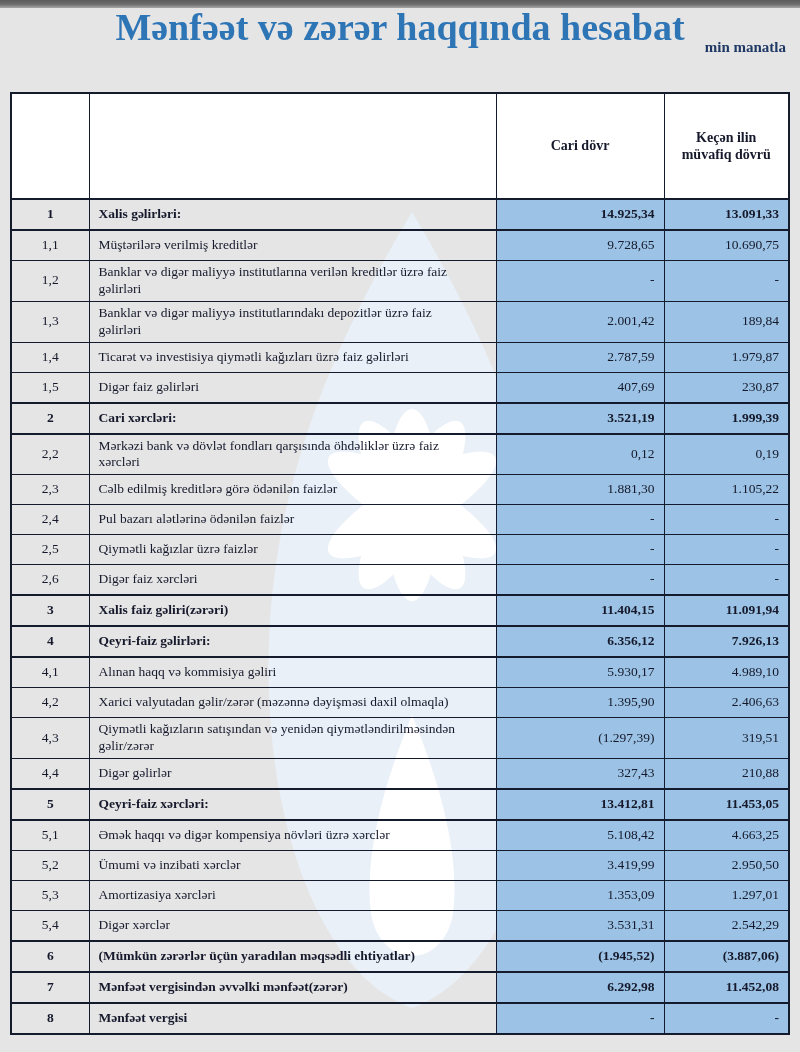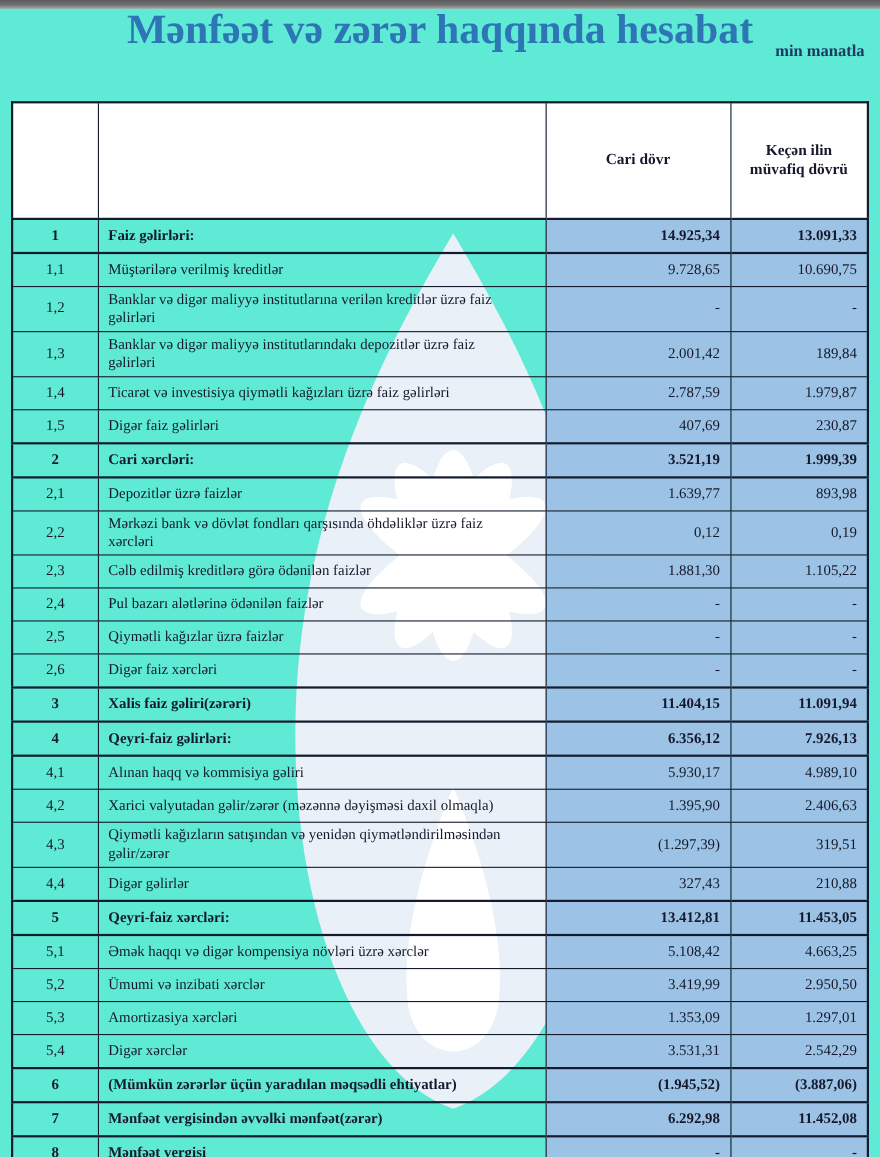--- a/index.html
+++ b/index.html
@@ -1,18 +1,18 @@
 <!DOCTYPE html>
 <html style="--title-blue: #2E75B6; --cell-blue: #9CC3E5; --border-dark: #131B2C; --unit-color: #1F3864; --text-dark: #15192B; --wm-pale: #E9F0F8; --wm-white: #FFFFFF;"><head>
 <meta charset="utf-8">
 <style>
   html,body { margin:0; padding:0; }
   .page {
     position:relative; width:800px; height:1052px;
-    background:#5eead4; overflow:hidden;
+    background:#e5e5e5; overflow:hidden;
     font-family:"Liberation Serif", serif;
     color:var(--text-dark, #15192b);
   }
   .topbar {
     position:absolute; top:0; left:0; width:800px; height:8px;
     background:linear-gradient(to bottom, #5c5c5c 0%, #6e6e6e 55%, #a8a8a8 100%);
   }
   .title {
     position:absolute; top:6px; left:0; width:800px;
     text-align:center; font-weight:bold; font-size:38px; line-height:1.15;
@@ -85,21 +85,21 @@
       <tr>
         <th></th>
         <th></th>
         <th>Cari dövr</th>
         <th>Keçən ilin müvafiq dövrü</th>
       </tr>
     </thead>
     <tbody id="rows-body">
         <tr class="section">
           <td class="num">1</td>
-          <td class="desc">Faiz gəlirləri:</td>
+          <td class="desc">Xalis gəlirləri:</td>
           <td class="val">14.925,34</td>
           <td class="val">13.091,33</td>
         </tr>
         <tr>
           <td class="num">1,1</td>
           <td class="desc">Müştərilərə verilmiş kreditlər</td>
           <td class="val">9.728,65</td>
           <td class="val">10.690,75</td>
         </tr>
         <tr>
@@ -126,26 +126,20 @@
           <td class="val">407,69</td>
           <td class="val">230,87</td>
         </tr>
         <tr class="section">
           <td class="num">2</td>
           <td class="desc">Cari xərcləri:</td>
           <td class="val">3.521,19</td>
           <td class="val">1.999,39</td>
         </tr>
         <tr>
-          <td class="num">2,1</td>
-          <td class="desc">Depozitlər üzrə faizlər</td>
-          <td class="val">1.639,77</td>
-          <td class="val">893,98</td>
-        </tr>
-        <tr>
           <td class="num">2,2</td>
           <td class="desc">Mərkəzi bank və dövlət fondları qarşısında öhdəliklər üzrə faiz xərcləri</td>
           <td class="val">0,12</td>
           <td class="val">0,19</td>
         </tr>
         <tr>
           <td class="num">2,3</td>
           <td class="desc">Cəlb edilmiş kreditlərə görə ödənilən faizlər</td>
           <td class="val">1.881,30</td>
           <td class="val">1.105,22</td>

